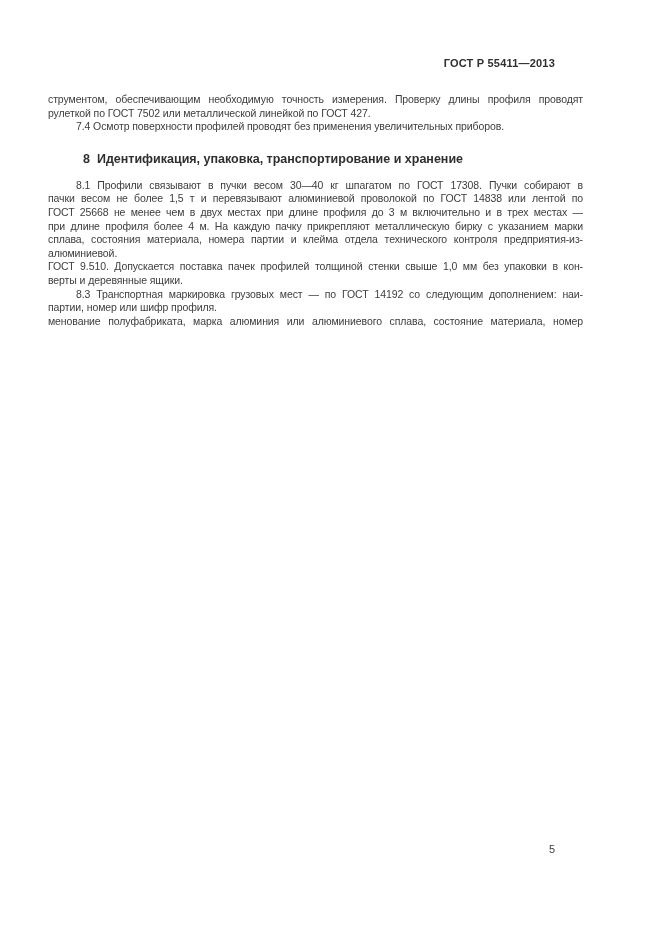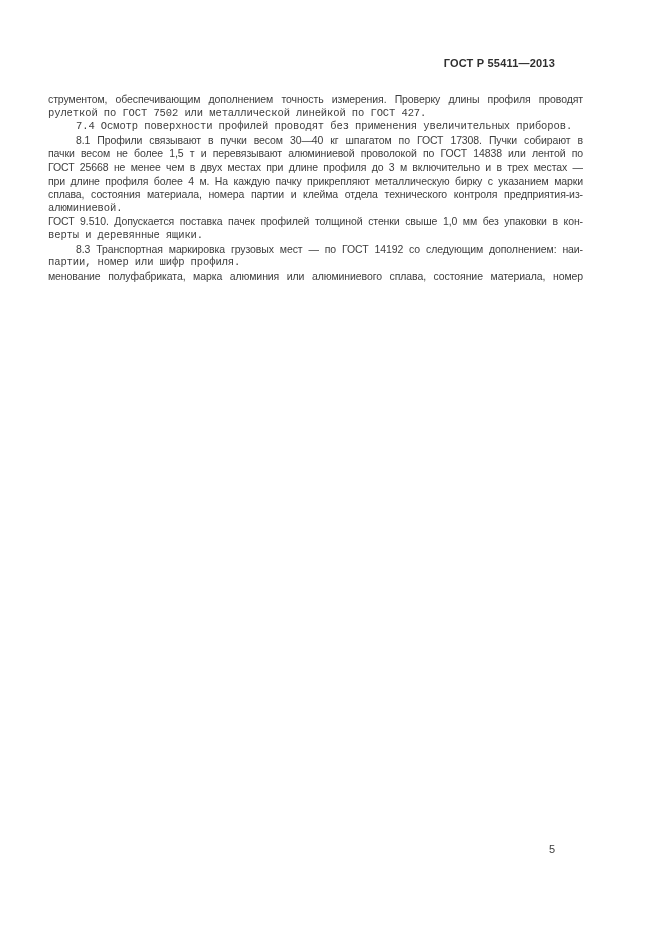--- a/index.html
+++ b/index.html
@@ -30,21 +30,21 @@
   .paragraph { margin: 0; }
   .line {
     font-size: 10.5px;
     line-height: 13.6px;
     letter-spacing: -0.1px;
     text-align: justify;
     text-align-last: justify;
     color: var(--body-color, #3d3d3d);
   }
   .line.first { text-indent: 28px; }
-  .line.last  { text-align-last: left; font-family: Liberation Mono, monospace; }
+  .line.last  { text-align-last: left; }
   .section-heading {
     margin: 15px 0 10px 0;
     padding-left: 35px;
     font-size: 12.5px;
     line-height: 20px;
     font-weight: bold;
     color: var(--heading-color, #2f2f2f);
     white-space: pre-wrap;
   }
   .page-number {
@@ -56,26 +56,27 @@
   }
 </style>
 </head>
 <body>
 
 <div class="page" style="--page-bg: #ffffff; --body-color: #3d3d3d; --heading-color: #2f2f2f;">
   <div class="running-header">ГОСТ Р 55411—2013</div>
 
   <div class="content">
       <div class="paragraph">
-        <div class="line">струментом, обеспечивающим дополнением точность измерения. Проверку длины профиля проводят</div>
+        <div class="line">струментом, обеспечивающим необходимую точность измерения. Проверку длины профиля проводят</div>
         <div class="line last">рулеткой по ГОСТ 7502 или металлической линейкой по ГОСТ 427.</div>
       </div>
       <div class="paragraph">
         <div class="line first last">7.4 Осмотр поверхности профилей проводят без применения увеличительных приборов.</div>
       </div>
+      <div class="section-heading">8  Идентификация, упаковка, транспортирование и хранение</div>
       <div class="paragraph">
         <div class="line first">8.1 Профили связывают в пучки весом 30—40 кг шпагатом по ГОСТ 17308. Пучки собирают в</div>
         <div class="line">пачки весом не более 1,5 т и перевязывают алюминиевой проволокой по ГОСТ 14838 или лентой по</div>
         <div class="line">ГОСТ 25668 не менее чем в двух местах при длине профиля до 3 м включительно и в трех местах —</div>
         <div class="line">при длине профиля более 4 м. На каждую пачку прикрепляют металлическую бирку с указанием марки</div>
         <div class="line">сплава, состояния материала, номера партии и клейма отдела технического контроля предприятия-из-</div>
         <div class="line last">алюминиевой.</div>
       </div>
       <div class="paragraph">
         <div class="line">ГОСТ 9.510. Допускается поставка пачек профилей толщиной стенки свыше 1,0 мм без упаковки в кон-</div>

